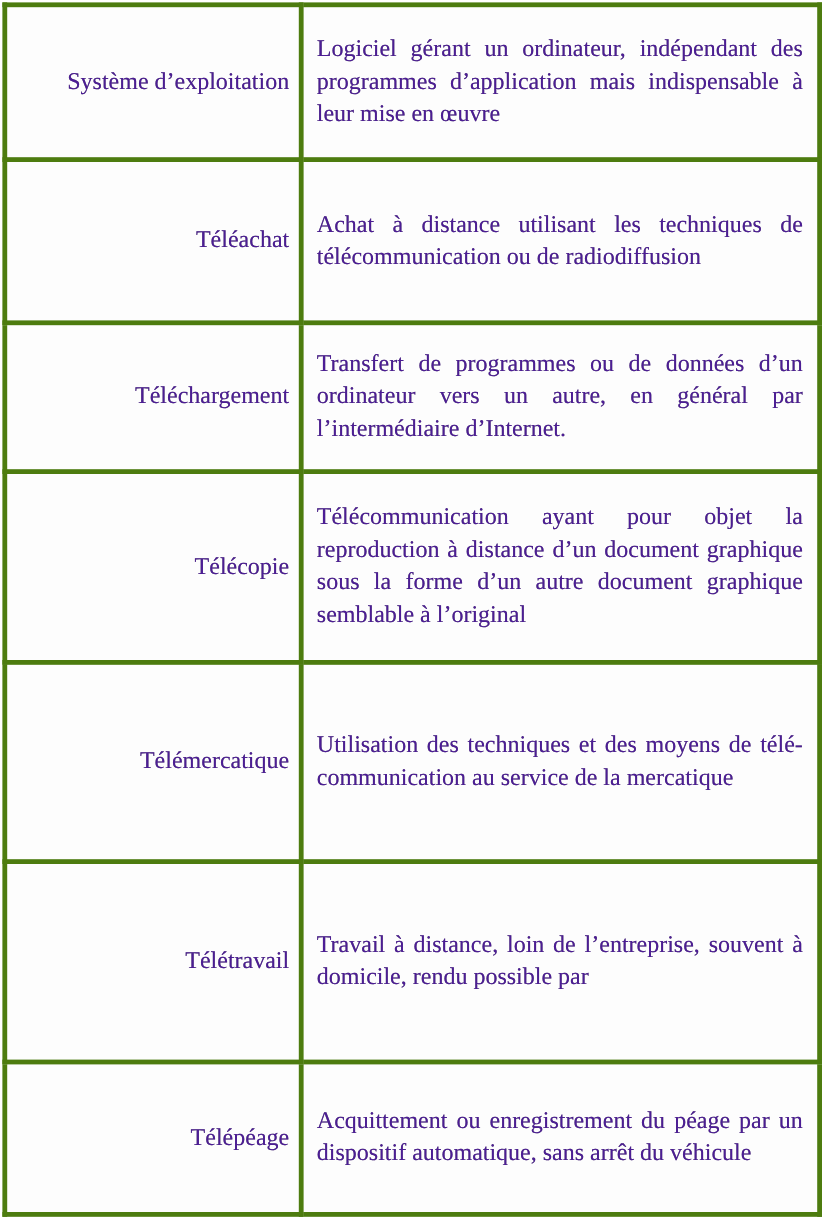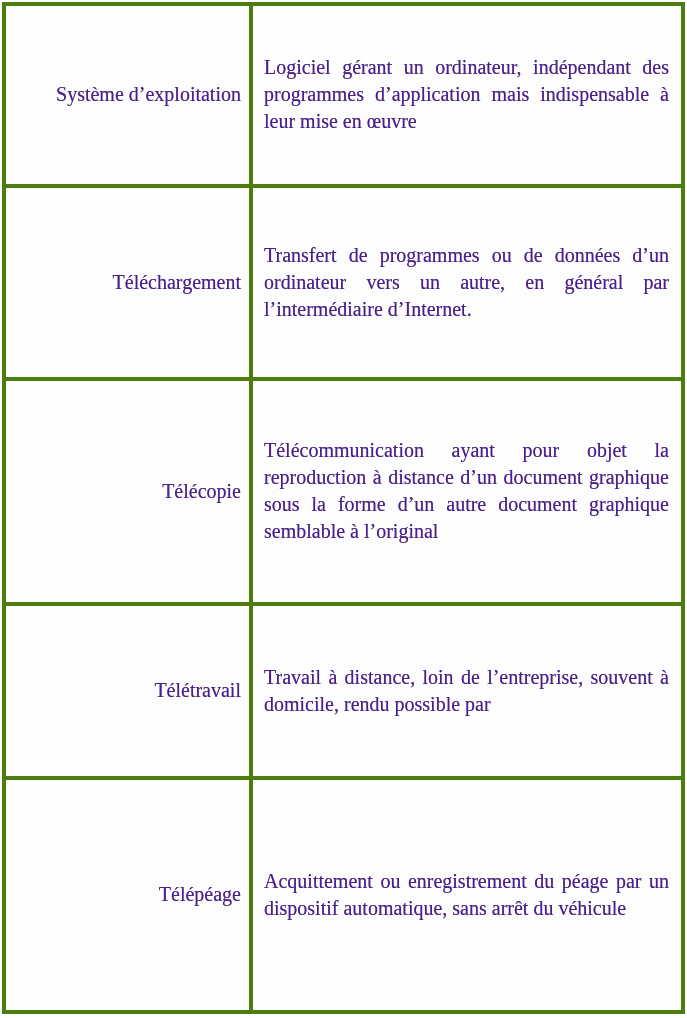--- a/index.html
+++ b/index.html
@@ -60,26 +60,34 @@
 <body>
 
 <div class="page">
   <table class="glossary">
     <tbody>
       <tr>
         <td class="term-cell"><span>Système d’exploitation</span></td>
         <td class="definition-cell"><span>Logiciel gérant un ordinateur, indépendant des programmes d’application mais indispensable à leur mise en œuvre</span></td>
       </tr>
       <tr>
+        <td class="term-cell"><span>Téléachat</span></td>
+        <td class="definition-cell"><span>Achat à distance utilisant les techniques de télécommunication ou de radiodiffusion</span></td>
+      </tr>
+      <tr>
         <td class="term-cell"><span>Téléchargement</span></td>
         <td class="definition-cell"><span>Transfert de programmes ou de données d’un ordinateur vers un autre, en général par l’intermédiaire d’Internet.</span></td>
       </tr>
       <tr>
         <td class="term-cell"><span>Télécopie</span></td>
         <td class="definition-cell"><span>Télécommunication ayant pour objet la reproduction à distance d’un document graphique sous la forme d’un autre document graphique semblable à l’original</span></td>
+      </tr>
+      <tr>
+        <td class="term-cell"><span>Télémercatique</span></td>
+        <td class="definition-cell"><span>Utilisation des techniques et des moyens de télé-communication au service de la mercatique</span></td>
       </tr>
       <tr>
         <td class="term-cell"><span>Télétravail</span></td>
         <td class="definition-cell"><span>Travail à distance, loin de l’entreprise, souvent à domicile, rendu possible par</span></td>
       </tr>
       <tr>
         <td class="term-cell"><span>Télépéage</span></td>
         <td class="definition-cell"><span>Acquittement ou enregistrement du péage par un dispositif automatique, sans arrêt du véhicule</span></td>
       </tr>
     </tbody>

